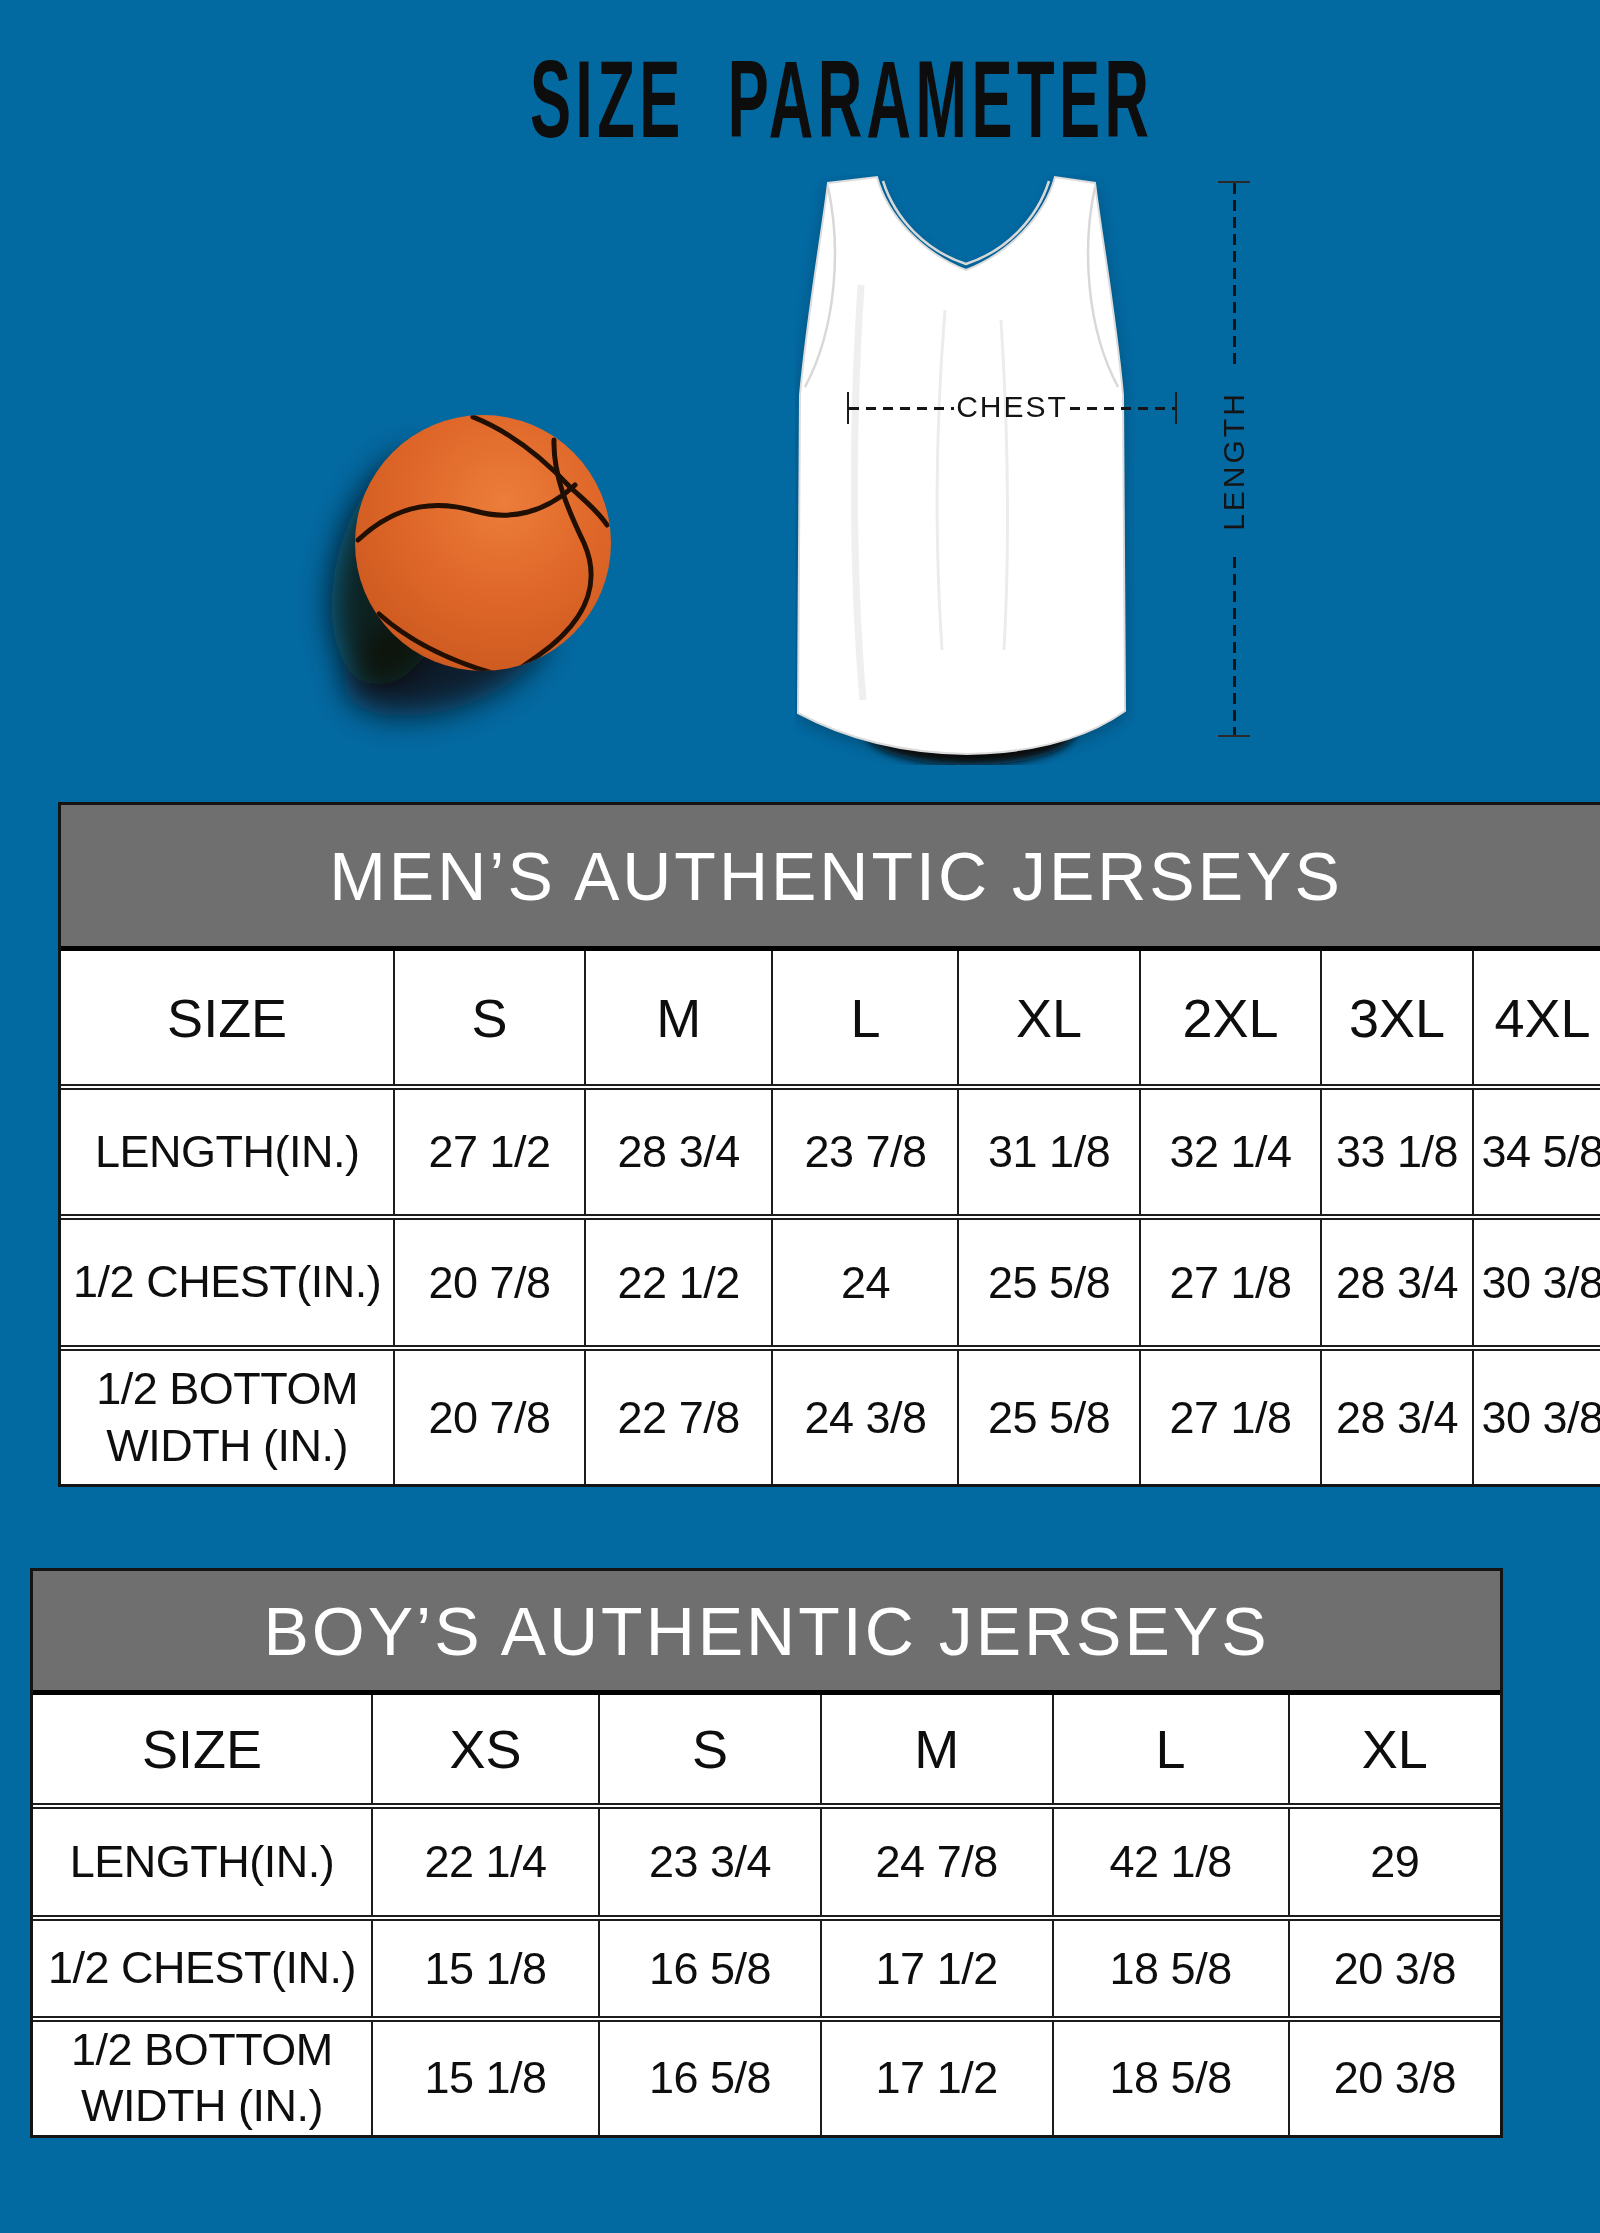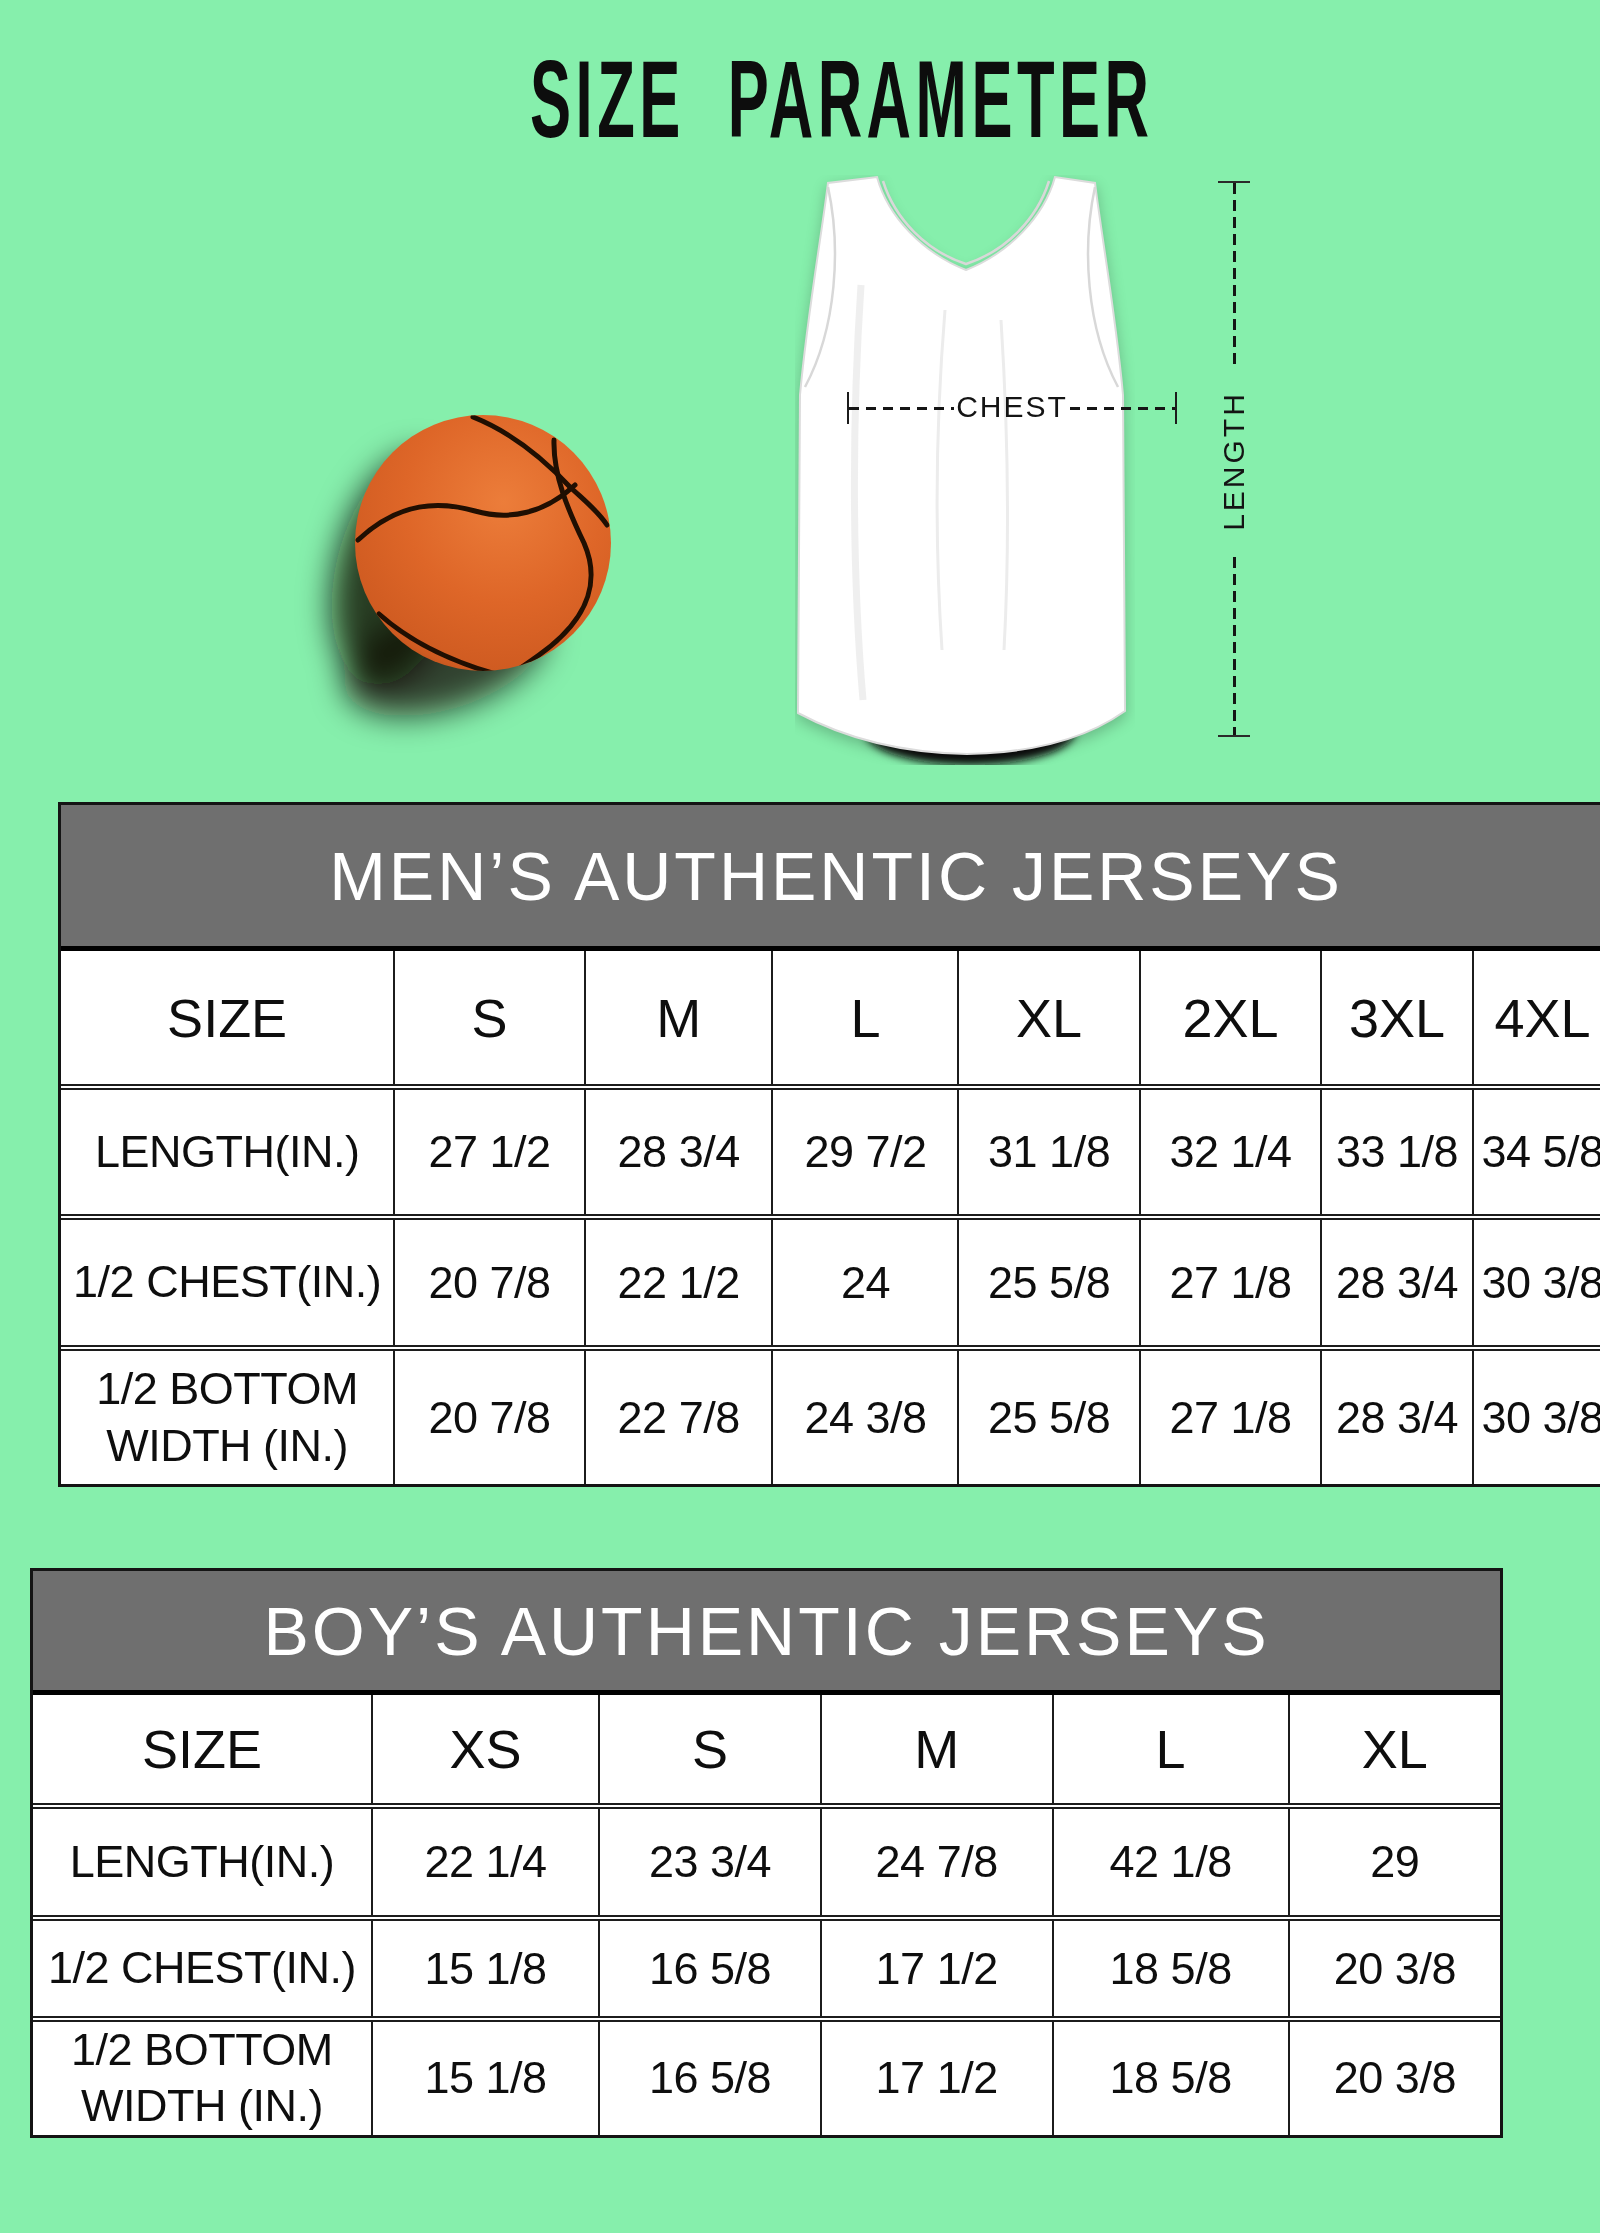--- a/index.html
+++ b/index.html
@@ -1,16 +1,16 @@
 <!DOCTYPE html>
 <html><head>
 <meta charset="utf-8">
 <style>
   html,body{margin:0;padding:0;background:#fff;}
-  #page{position:relative;width:1600px;height:2233px;background:#86efac;overflow:hidden;
+  #page{position:relative;width:1600px;height:2233px;background:#0369a1;overflow:hidden;
         font-family:"Liberation Sans",sans-serif;color:#111;}
 
   
   .title-row{position:absolute;top:44px;left:0;width:1600px;text-align:center;}
   .title-text{display:inline-block;margin-left:84px;font-weight:700;font-size:110px;line-height:1;
               letter-spacing:8px;word-spacing:38px;color:#0d0d0d;
               transform:scaleX(0.56);transform-origin:center;white-space:nowrap;}
 
   
   .ball-svg{position:absolute;left:280px;top:395px;width:380px;height:360px;}
@@ -162,21 +162,21 @@
         <td>L</td>
         <td>XL</td>
         <td>2XL</td>
         <td>3XL</td>
         <td>4XL</td>
       </tr>
       <tr class="r0">
         <td class="rowlabel">LENGTH(IN.)</td>
         <td>27 1/2</td>
         <td>28 3/4</td>
-        <td>29 7/2</td>
+        <td>23 7/8</td>
         <td>31 1/8</td>
         <td>32 1/4</td>
         <td>33 1/8</td>
         <td>34 5/8</td>
       </tr>
       <tr class="r1">
         <td class="rowlabel">1/2 CHEST(IN.)</td>
         <td>20 7/8</td>
         <td>22 1/2</td>
         <td>24</td>

